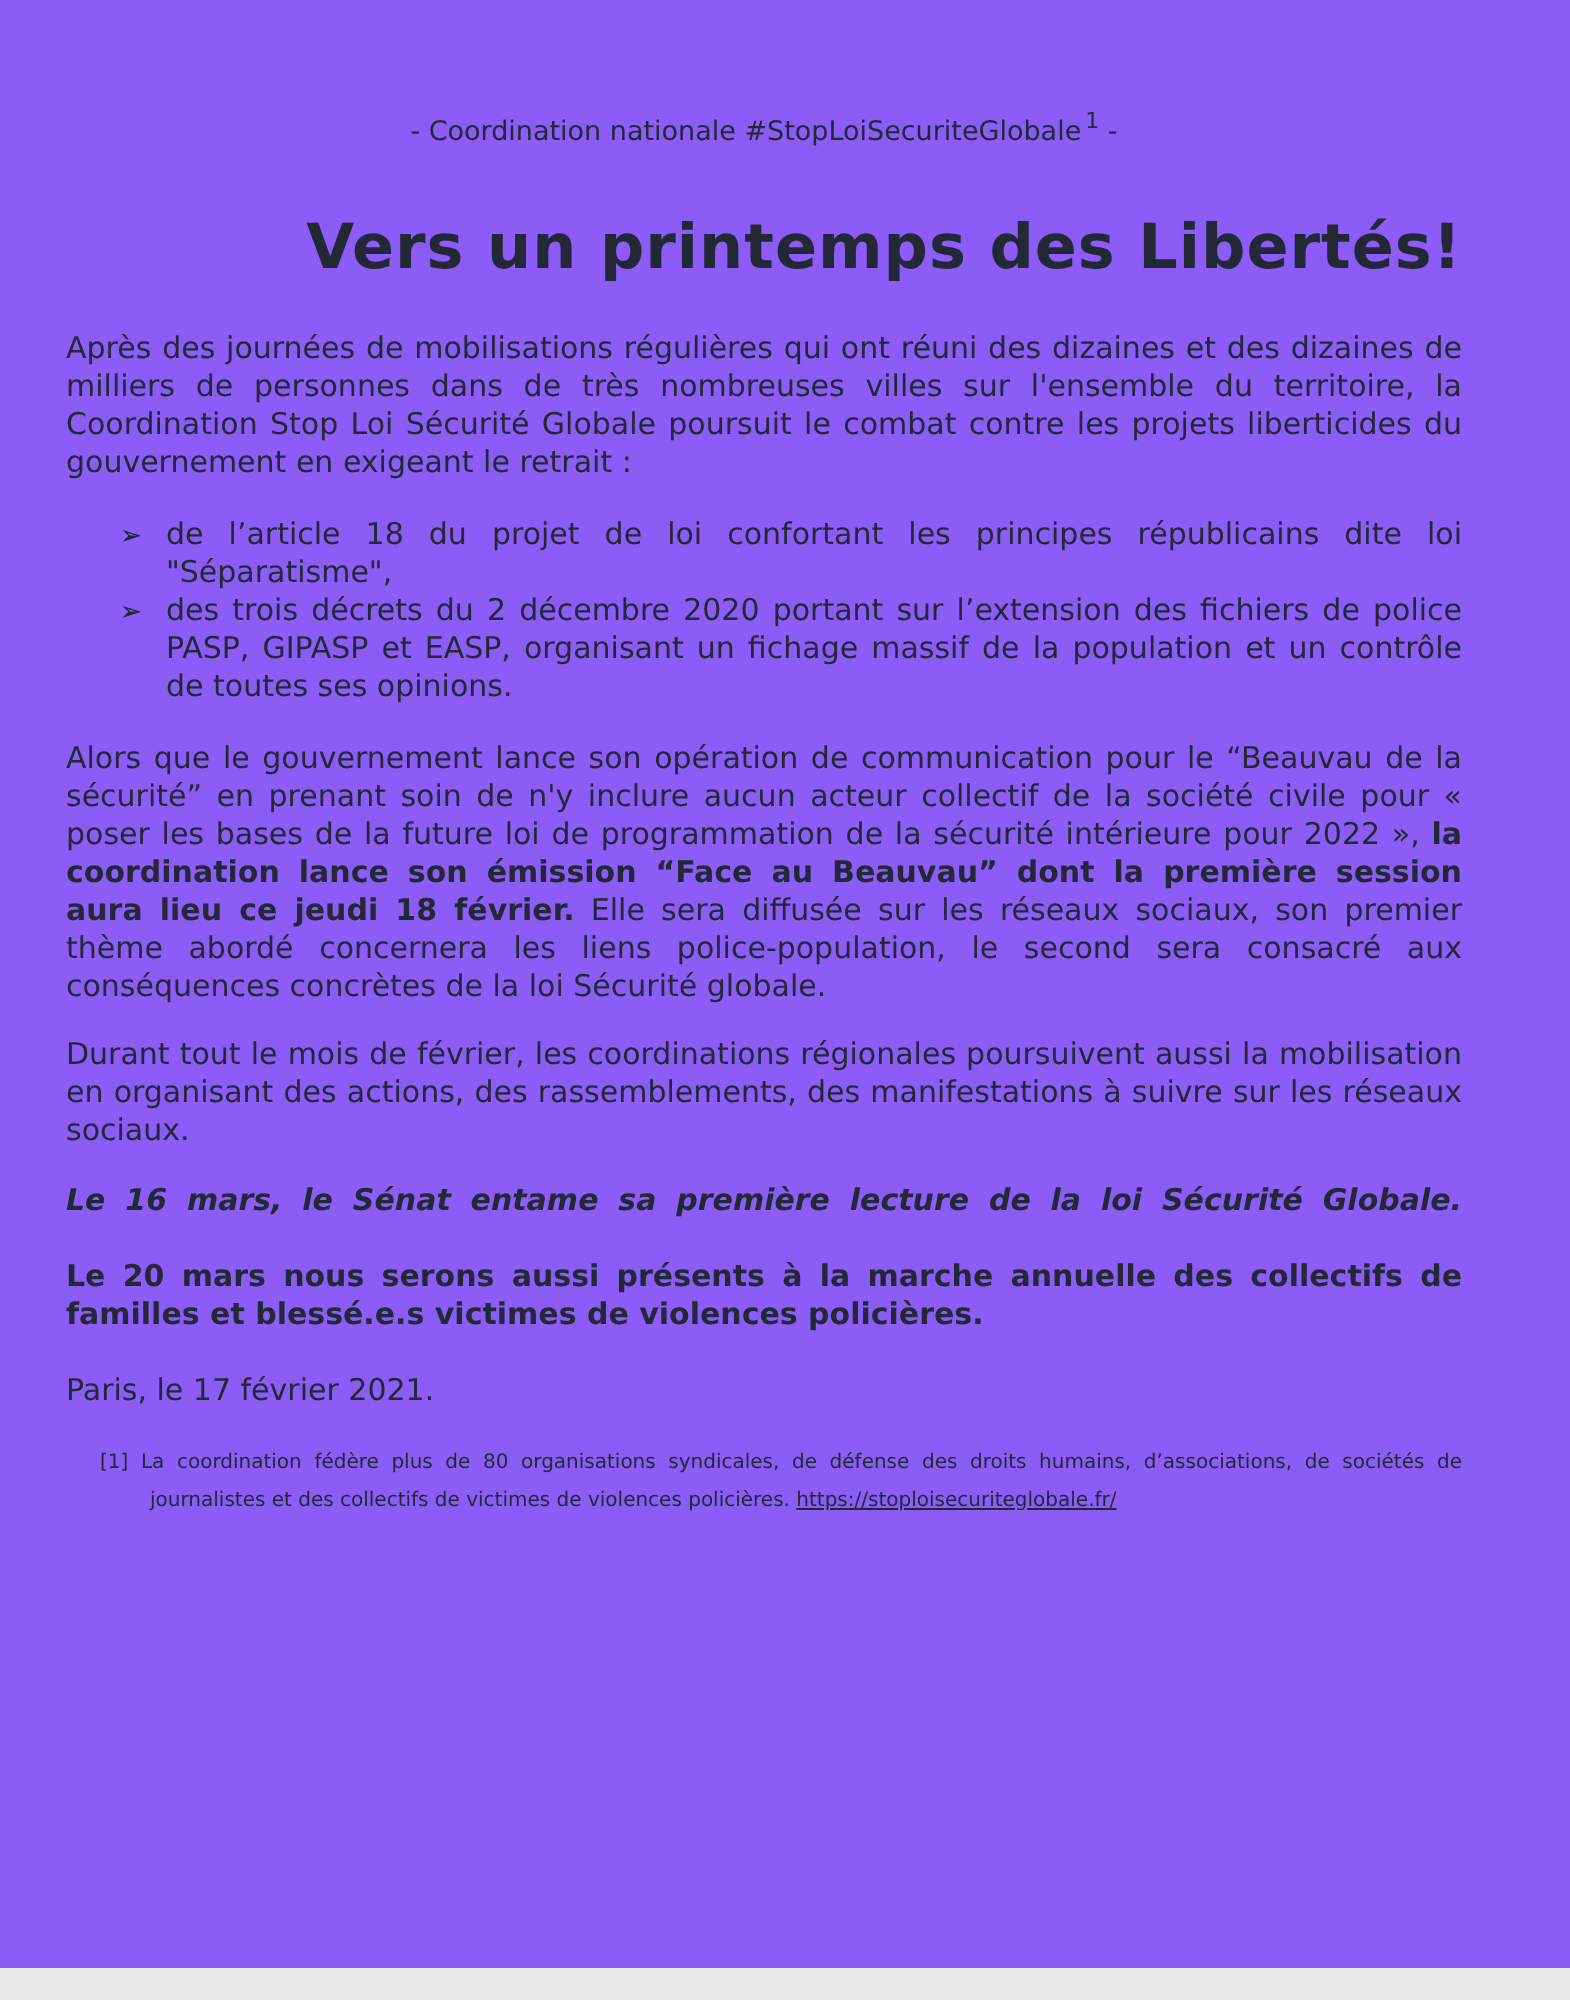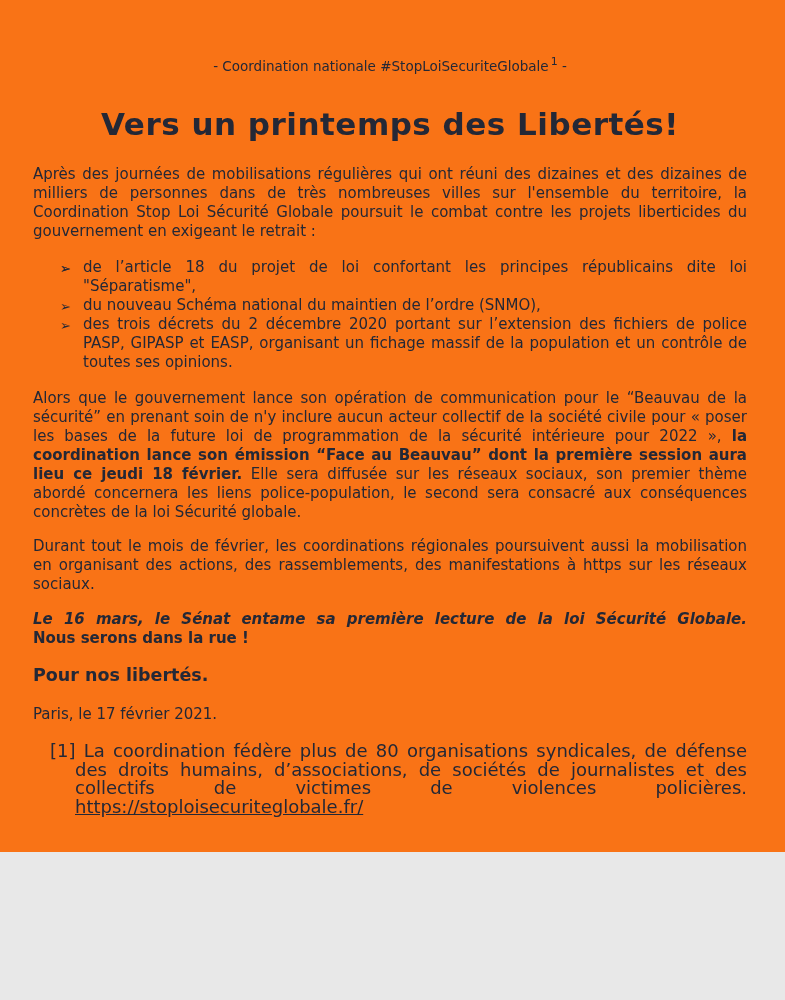--- a/index.html
+++ b/index.html
@@ -1,23 +1,23 @@
 <!DOCTYPE html>
 <html><head>
 <meta charset="utf-8">
 <style>
   html, body { margin: 0; padding: 0; background: #e8e8e8; }
   .page {
     position: relative;
     width: 785px;
-    height: 852px;
+    height: 984px;
     margin: 0 auto;
-    background: #f97316;
+    background: #8b5cf6;
     box-sizing: border-box;
-    padding: 57px 38px 0 33px;
+    padding: 57px 54px 0 33px;
     font-family: "DejaVu Sans", "Liberation Sans", sans-serif;
     color: #242836;
     font-size: 15px;
     line-height: 19px;
     overflow: hidden;
   }
   .doc-header {
     text-align: center;
     font-size: 13.5px;
     line-height: 19px;
@@ -26,21 +26,21 @@
   .doc-header sup {
     font-size: 11px;
     position: relative;
     top: -1px;
     margin-left: 2px;
     vertical-align: super;
     line-height: 0;
   }
   h1.title {
     margin: 33px 0 0 0;
-    text-align: center;
+    text-align: right;
     font-size: 31px;
     line-height: 30px;
     font-weight: bold;
     letter-spacing: 0.5px;
   }
   p { margin: 0; text-align: justify; }
   .intro { margin-top: 26px; }
   ul.demands {
     list-style: none;
     margin: 17px 0 0 0;
@@ -72,21 +72,21 @@
     line-height: 22px;
     font-weight: bold;
     text-align: left;
   }
   .dateline {
     margin-top: 19px;
     text-align: left;
   }
   .footnote {
     margin-top: 18px;
-    font-size: 18px;
+    font-size: 10px;
     line-height: 18.5px;
     padding-left: 42px;
     text-indent: -25px;
     text-align: justify;
   }
   .footnote a {
     color: #242836;
     text-decoration: underline;
   }
   strong { font-weight: bold; }
@@ -105,41 +105,39 @@
   <ul class="demands">
     <li>
       <span class="bullet">➢</span>
     </li>
     <li>
       <span class="bullet">➢</span>
       <span>de l’article 18 du projet de loi confortant les principes républicains dite loi "Séparatisme",</span>
     </li>
     <li>
       <span class="bullet">➢</span>
-      <span>du nouveau Schéma national du maintien de l’ordre (SNMO),</span>
     </li>
     <li>
       <span class="bullet">➢</span>
       <span>des trois décrets du 2 décembre 2020 portant sur l’extension des fichiers de police PASP, GIPASP et EASP, organisant un fichage massif de la population et un contrôle de toutes ses opinions.</span>
     </li>
   </ul>
 
   <p class="beauvau"><span>Alors que le gouvernement lance son opération de communication pour le “Beauvau de la sécurité” en prenant soin de n'y inclure aucun acteur collectif de la société civile pour « poser les bases de la future loi de programmation de la sécurité intérieure pour 2022 », </span><strong>la coordination lance son émission “Face au Beauvau” dont la première session aura lieu ce jeudi 18 février.</strong><span> Elle sera diffusée sur les réseaux sociaux,  son premier thème abordé concernera les liens police-population, le second sera consacré aux conséquences concrètes de la loi Sécurité globale.</span></p>
 
-  <p class="fevrier">Durant tout le mois de février, les coordinations régionales poursuivent aussi la mobilisation en organisant des actions, des rassemblements, des manifestations à https sur les réseaux sociaux.</p>
+  <p class="fevrier">Durant tout le mois de février, les coordinations régionales poursuivent aussi la mobilisation en organisant des actions, des rassemblements, des manifestations à suivre sur les réseaux sociaux.</p>
 
   <div class="boldpara senat">
     <div class="jline">Le 16 mars, le Sénat entame sa première lecture de la loi Sécurité Globale.</div>
-    <div>Nous serons dans la rue !</div>
   </div>
 
+  <p class="boldpara marche">Le 20 mars nous serons aussi présents à la marche annuelle des collectifs de familles et blessé.e.s victimes de violences policières.</p>
 
   <div class="boldpara determination">
   </div>
 
 
-  <p class="libertes">Pour nos libertés.</p>
 
   <p class="dateline">Paris, le 17 février 2021.</p>
 
   <p class="footnote"><span>[1]</span><span> La coordination fédère plus de 80 organisations syndicales, de défense des droits humains, d’associations, de sociétés de journalistes et des collectifs de victimes de violences policières. </span><a href="#">https://stoploisecuriteglobale.fr/</a></p>
 
 </div>
 
 </body></html>

